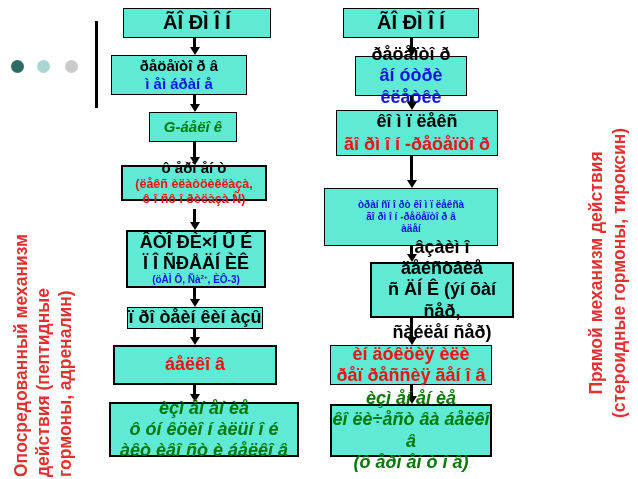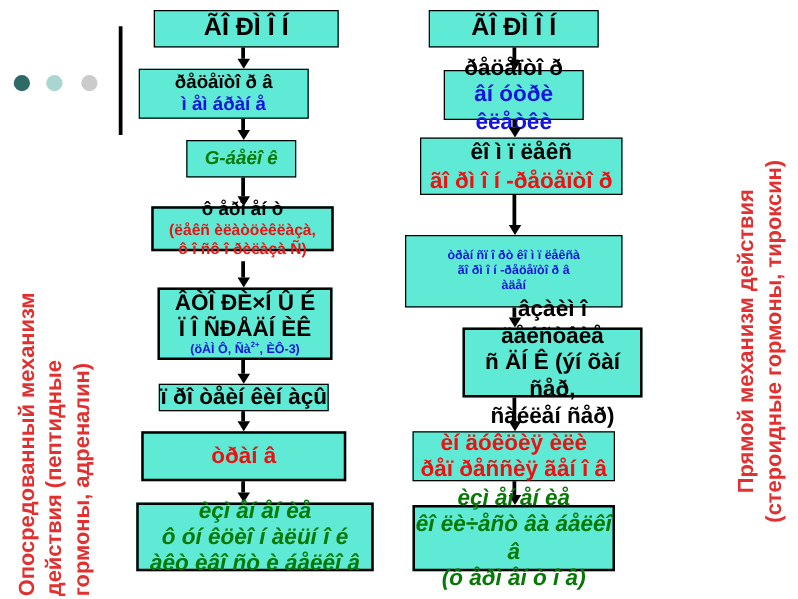--- a/index.html
+++ b/index.html
@@ -128,21 +128,21 @@
 
   <div class="box bL6">
     <span class="t-md black">ï ðî òåèí êèí àçû</span>
   </div>
   <div class="arrow ax-left aL6">
       <div class="stem"></div>
       <div class="head"></div>
     </div>
 
   <div class="box bL7">
-    <span class="t-md red">òðàí â</span>
+    <span class="t-md red">áåëêî â</span>
   </div>
   <div class="arrow ax-left aL7">
       <div class="stem"></div>
       <div class="head"></div>
     </div>
 
   <div class="box bL8">
     <span class="t-md green">èçì åí åí èå</span>
     <span class="t-md green">ô óí êöèî í àëüí î é</span>
     <span class="t-md green">àêò èâî ñò è áåëêî â</span>

